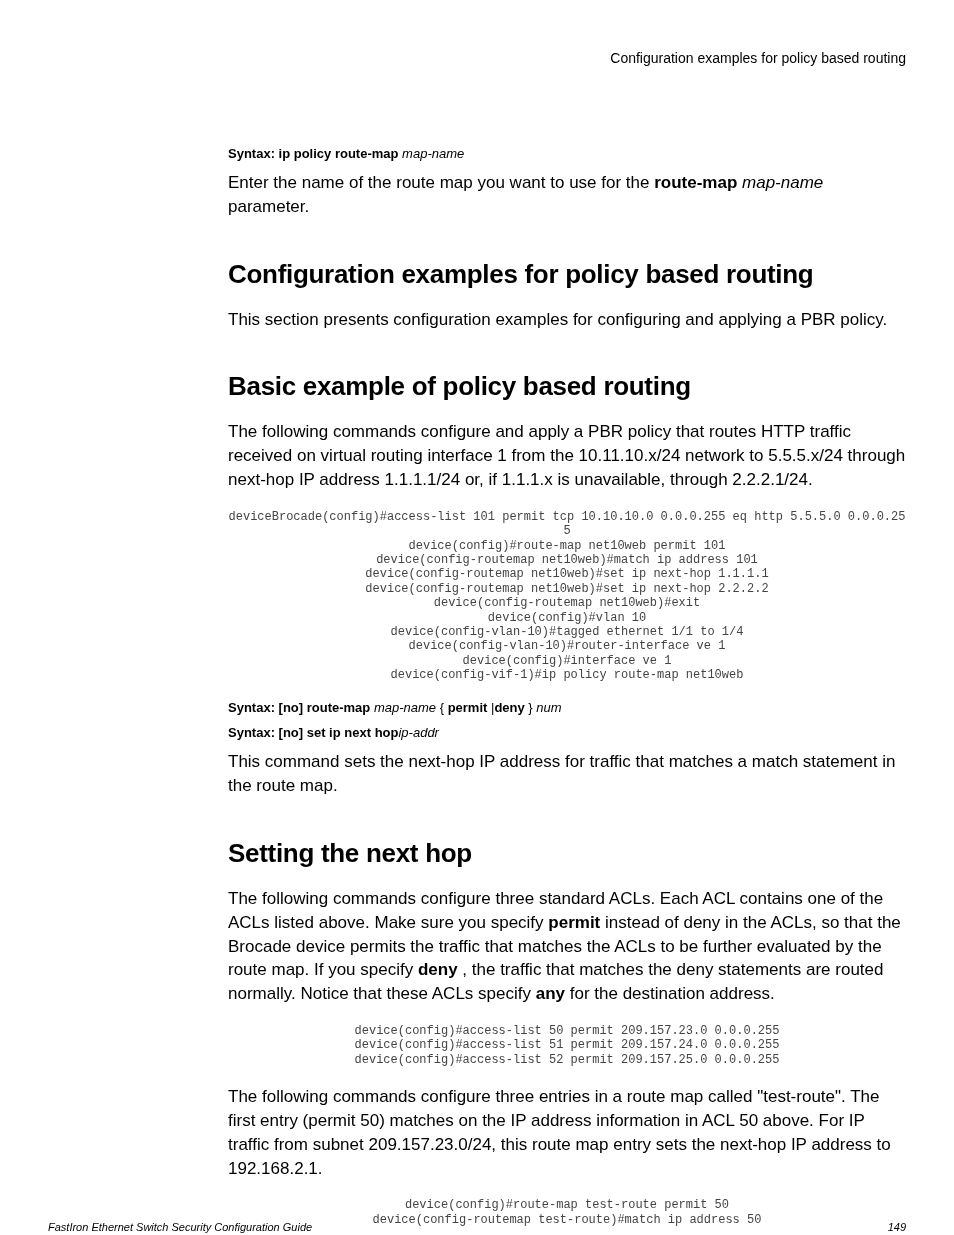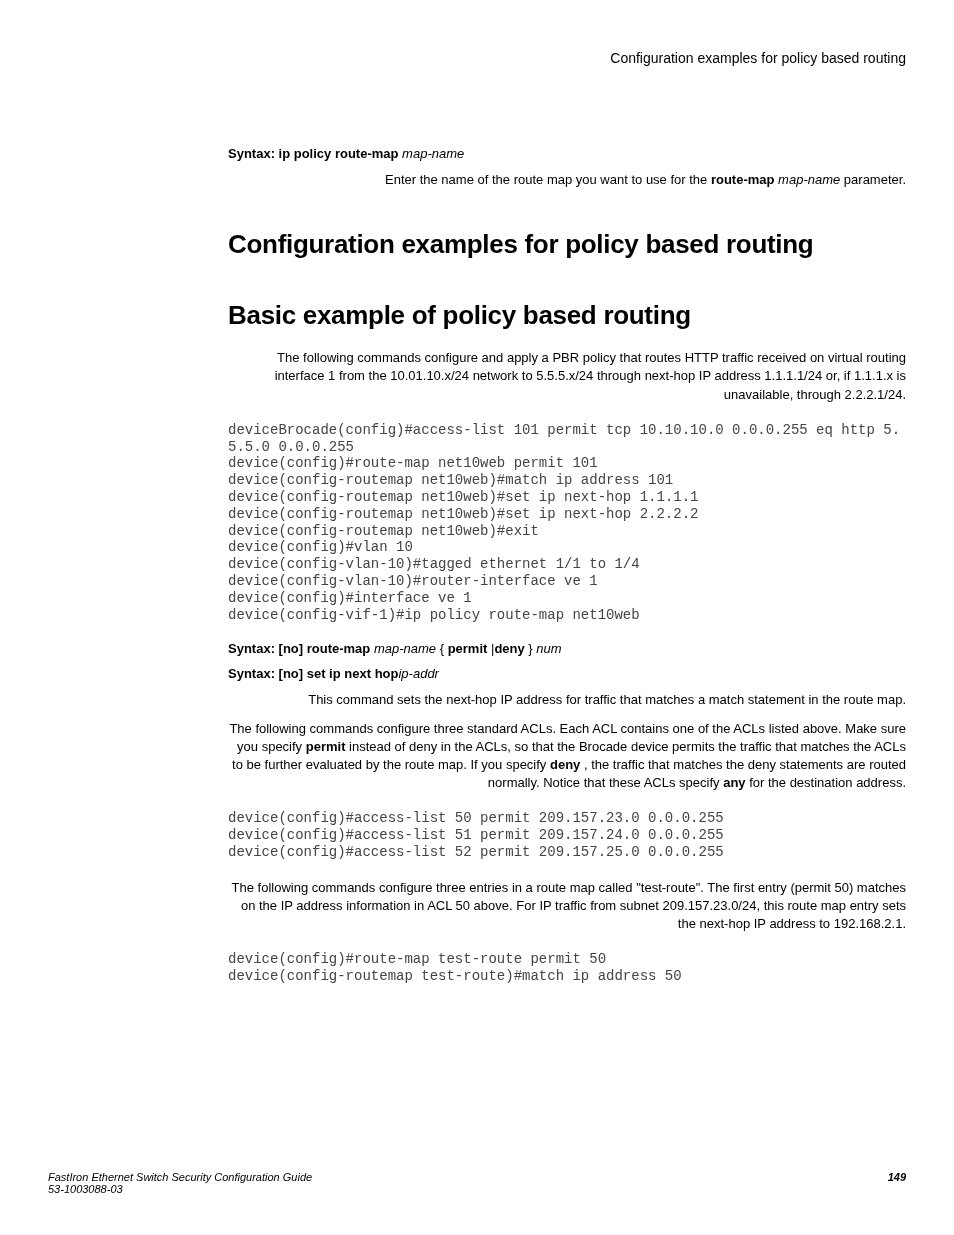--- a/index.html
+++ b/index.html
@@ -24,43 +24,43 @@
   .content {
     padding-left: 180px;
   }
   .syntax-line {
     font-size: 13px;
     margin: 10px 0;
   }
   .syntax-line b { font-weight: bold; }
   .syntax-line i { font-style: italic; }
   .body-text {
-    font-size: 13px;
+    font-size: 17px;
     line-height: 1.4;
     margin: 10px 0;
-    text-align: right;
   }
   .body-text b { font-weight: bold; }
   .body-text i { font-style: italic; }
   h1.section {
     font-family: "Arial Narrow", Arial, sans-serif;
     font-stretch: condensed;
     font-weight: bold;
     font-size: 26px;
     margin: 40px 0 18px 0;
     letter-spacing: -0.3px;
   }
   pre.code {
     font-family: "Courier New", monospace;
-    font-size: 14px;
+    font-size: 12px;
     line-height: 1.2;
     white-space: pre-wrap;
     word-break: break-all;
     margin: 18px 0;
     color: #444;
+    text-align: center;
   }
   ul.bullets {
     list-style: disc;
     padding-left: 24px;
     margin: 10px 0;
   }
   ul.bullets li {
     font-size: 13px;
     line-height: 1.6;
     margin: 2px 0;
@@ -69,21 +69,20 @@
     position: absolute;
     bottom: 40px;
     left: 48px;
     right: 48px;
     font-size: 11px;
     font-style: italic;
   }
   .footer .pagenum {
     float: right;
     font-style: italic;
-    font-weight: bold;
   }
 </style>
 </head>
 <body>
 
 <div class="page">
 
   <div class="header-right">Configuration examples for policy based routing</div>
 
   <div class="content">
@@ -91,23 +90,24 @@
     <p class="syntax-line">
       <b>Syntax: ip policy route-map</b>
       <i>map-name</i>
     </p>
 
     <p class="body-text">
       <span>Enter the name of the route map you want to use for the </span><b>route-map</b><i> map-name</i><span> parameter.</span>
     </p>
 
     <h1 class="section">Configuration examples for policy based routing</h1>
+    <p class="body-text">This section presents configuration examples for configuring and applying a PBR policy.</p>
 
     <h1 class="section">Basic example of policy based routing</h1>
-    <p class="body-text">The following commands configure and apply a PBR policy that routes HTTP traffic received on virtual routing interface 1 from the 10.01.10.x/24 network to 5.5.5.x/24 through next-hop IP address 1.1.1.1/24 or, if 1.1.1.x is unavailable, through 2.2.2.1/24.</p>
+    <p class="body-text">The following commands configure and apply a PBR policy that routes HTTP traffic received on virtual routing interface 1 from the 10.11.10.x/24 network to 5.5.5.x/24 through next-hop IP address 1.1.1.1/24 or, if 1.1.1.x is unavailable, through 2.2.2.1/24.</p>
     <pre class="code">deviceBrocade(config)#access-list 101 permit tcp 10.10.10.0 0.0.0.255 eq http 5.5.5.0 0.0.0.255
 device(config)#route-map net10web permit 101
 device(config-routemap net10web)#match ip address 101
 device(config-routemap net10web)#set ip next-hop 1.1.1.1
 device(config-routemap net10web)#set ip next-hop 2.2.2.2
 device(config-routemap net10web)#exit
 device(config)#vlan 10
 device(config-vlan-10)#tagged ethernet 1/1 to 1/4
 device(config-vlan-10)#router-interface ve 1
 device(config)#interface ve 1
@@ -116,20 +116,21 @@
     <p class="syntax-line">
       <b>Syntax: [no] route-map</b><i> map-name </i><span>{ </span><b>permit</b><span> |</span><b>deny</b><span> } </span><i>num</i>
     </p>
 
     <p class="syntax-line">
       <b>Syntax: [no] set ip next hop</b><i>ip-addr</i>
     </p>
 
     <p class="body-text">This command sets the next-hop IP address for traffic that matches a match statement in the route map.</p>
 
+    <h1 class="section">Setting the next hop</h1>
 
 
     <p class="body-text">
       <span>The following commands configure three standard ACLs. Each ACL contains one of the ACLs listed above. Make sure you specify </span><b>permit</b><span> instead of deny in the ACLs, so that the Brocade device permits the traffic that matches the ACLs to be further evaluated by the route map. If you specify </span><b>deny</b><span> , the traffic that matches the deny statements are routed normally. Notice that these ACLs specify </span><b>any</b><span> for the destination address.</span>
     </p>
 
     <pre class="code">device(config)#access-list 50 permit 209.157.23.0 0.0.0.255
 device(config)#access-list 51 permit 209.157.24.0 0.0.0.255
 device(config)#access-list 52 permit 209.157.25.0 0.0.0.255</pre>
 

